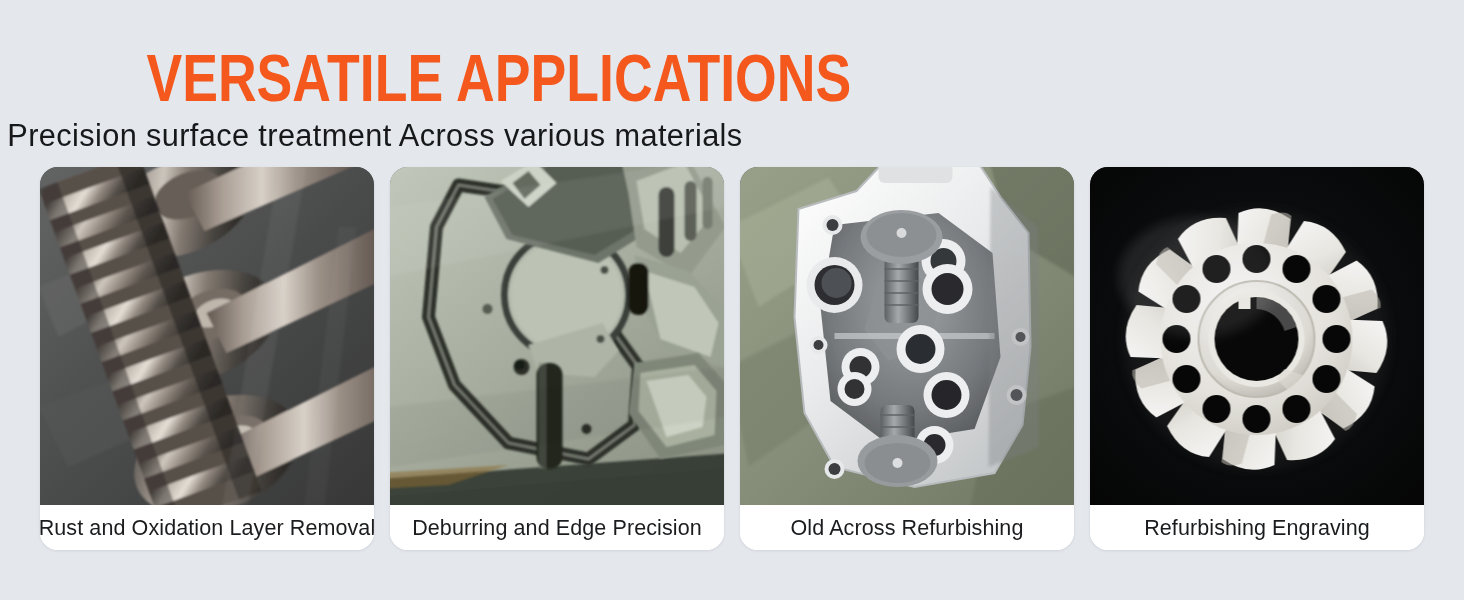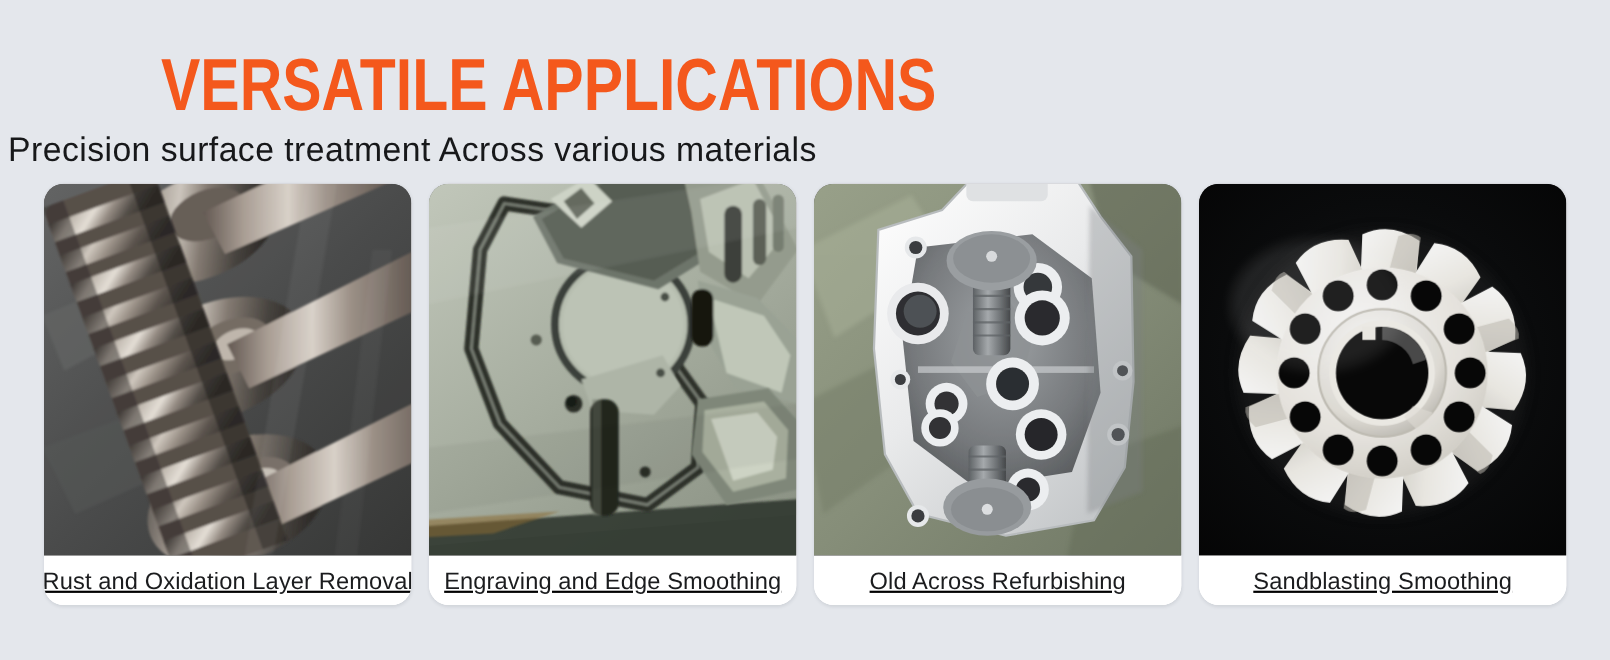--- a/index.html
+++ b/index.html
@@ -59,21 +59,20 @@
 
   
   .cards {
     position: absolute;
     top: 167px;
     left: 40px;
     width: 1384px;
     height: 383px;
     display: flex;
     gap: 16px;
-    text-decoration: underline;
   }
   .card {
     position: relative;
     width: 337px;
     height: 383px;
     border-radius: 18px;
     background: #ffffff;
     overflow: hidden;
     box-shadow: 0 1px 3px rgba(40, 48, 60, 0.10);
     display: flex;
@@ -306,21 +305,21 @@
             <path d="M252 206 L306 198 L328 224 L326 268 L278 280 L250 244 Z" fill="#a9b09f"></path>
             <path d="M258 214 L300 208 L318 230 L314 260 L278 270 Z" fill="#cdd3c4"></path>
           </g>
 
           <g filter="url(#c2blur)" opacity="0.35">
             <path d="M0 40 L337 -10 L337 40 L0 110 Z" fill="#ffffff" opacity="0.18"></path>
             <path d="M0 240 L337 200 L337 250 L0 300 Z" fill="#000000" opacity="0.12"></path>
           </g>
         </svg>
       </div>
-      <div class="card-caption">Engraving and Edge Smoothing</div>
+      <div class="card-caption">Deburring and Edge Precision</div>
     </div>
 
     <div class="card">
       <div class="card-photo">
         <svg viewBox="0 0 337 338" preserveAspectRatio="xMidYMid slice" aria-hidden="true">
           <defs>
             <linearGradient id="c3bg" x1="0" y1="0" x2="1" y2="1">
               <stop offset="0" stop-color="#98a089"></stop>
               <stop offset="0.5" stop-color="#868e79"></stop>
               <stop offset="1" stop-color="#6f7764"></stop>
@@ -532,17 +531,17 @@
           <circle cx="168" cy="172" r="42" fill="#090909"></circle>
           <path d="M168 130 a42 42 0 0 1 40 30 l-12 4 a30 30 0 0 0 -28 -22 Z" fill="#ffffff" opacity="0.28"></path>
           <path d="M196 202 l18 6 a42 42 0 0 1 -14 16 l-12 -12 Z" fill="#e8e5de" opacity="0.6"></path>
 
           <path d="M150 130 l12 0 l0 12 l-12 0 Z" fill="#f2f0e9"></path>
 
           <ellipse cx="110" cy="110" rx="80" ry="60" fill="#ffffff" opacity="0.10" filter="url(#c4glow)"></ellipse>
           <rect width="337" height="338" fill="#000" opacity="0.04"></rect>
         </svg>
       </div>
-      <div class="card-caption">Sandblasting Smoothing</div>
+      <div class="card-caption">Refurbishing Engraving</div>
     </div>
 
   </div>
 </div>
 
 </body></html>

